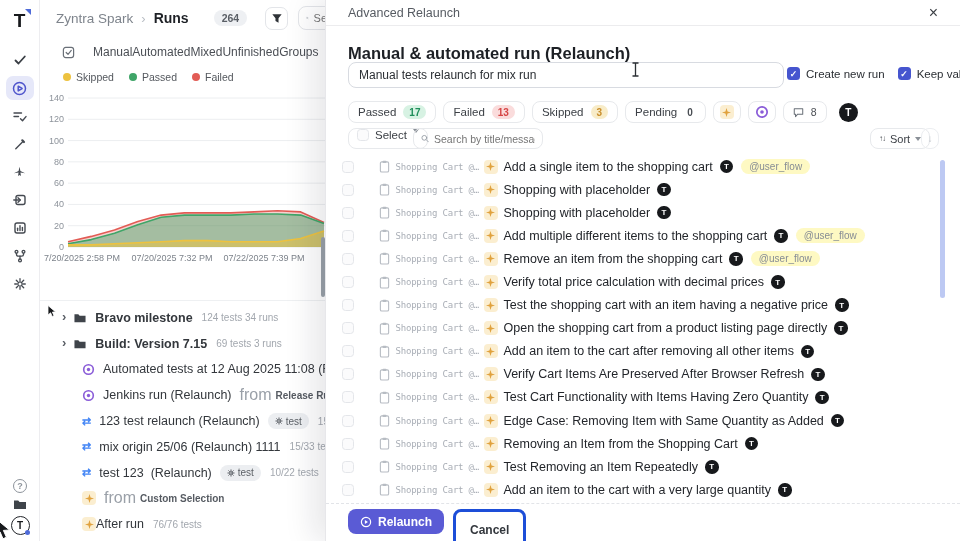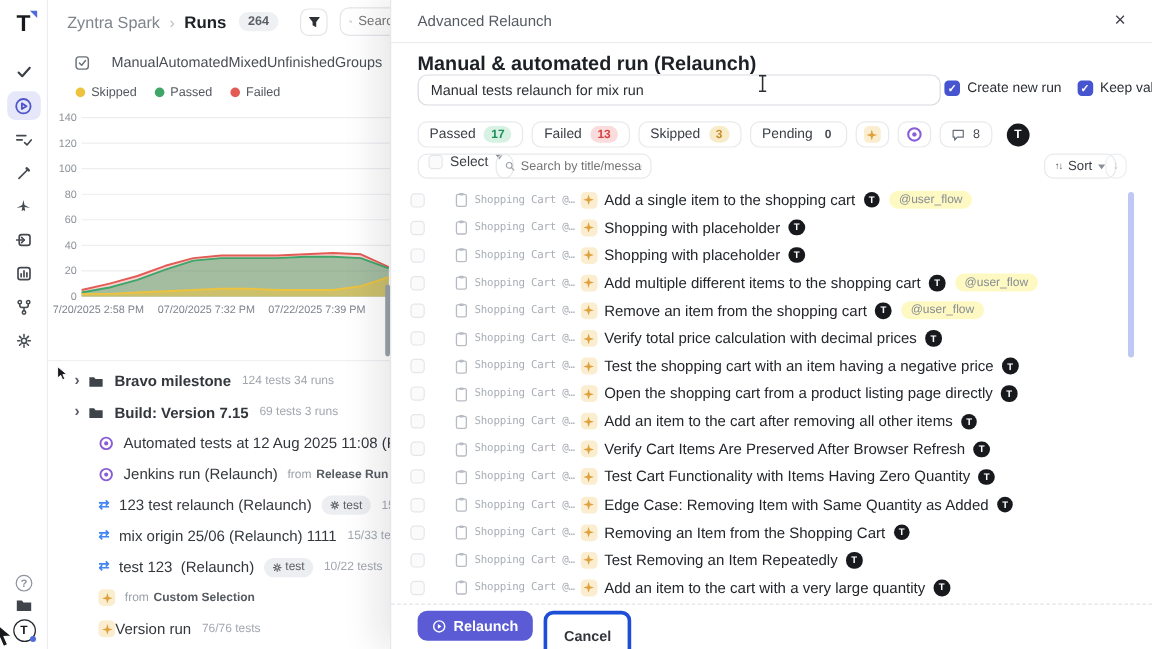--- a/index.html
+++ b/index.html
@@ -18,21 +18,21 @@
   .help-badge{width:14px;height:14px;border-radius:50%;border:1.3px solid #8d939b;color:#8d939b;font-size:9px;font-weight:700;display:flex;align-items:center;justify-content:center}
   .side-avatar{width:19px;height:19px;border-radius:50%;border:1.5px solid #23262b;display:flex;align-items:center;justify-content:center;position:relative;font-size:10px;font-weight:800;color:#17191c}
   .side-avatar i{position:absolute;right:-1px;bottom:-1px;width:5px;height:5px;border-radius:50%;background:#4f6bd8}
 
   
   .page{position:absolute;left:40px;top:0;width:920px;height:541px;background:#fff}
   .topbar{position:absolute;left:0;top:0;height:36px;display:flex;align-items:center;padding-left:16px;gap:6px}
   .crumb-project{font-size:13.5px;color:#7e848c}
   .crumb-sep{font-size:13px;color:#b8bdc4;margin:0 2px}
   .crumb-section{font-size:14px;font-weight:700;color:#1e2126}
-  .count-badge{background:#eef0f3;border-radius:10px;padding:2px 8px;font-size:10.5px;font-weight:700;color:#5a5f66;margin-left:4px}
+  .count-badge{background:#eef0f3;border-radius:10px;padding:2px 8px;font-size:10.5px;font-weight:700;color:#5a5f66;margin-left:19px}
   .filter-btn{width:23px;height:23px;border:1px solid #e3e5e9;border-radius:7px;background:#fff;display:flex;align-items:center;justify-content:center;margin-left:12px;cursor:pointer}
   .top-search{display:flex;align-items:center;gap:5px;border:1px solid #e3e5e9;border-radius:8px;height:24px;padding:0 7px;margin-left:4px;width:88px;background:#fff}
   .top-search input{border:none;outline:none;width:52px;font-size:11px;color:#6c727a;background:transparent}
   .clear-x{font-size:13px;color:#5a5f66;cursor:pointer;line-height:1}
 
   .tabs{position:absolute;left:0;top:40px;height:24px;display:flex;align-items:center;gap:18px;padding-left:22px}
   .tab{font-size:12px;color:#4b4f55;cursor:pointer;white-space:nowrap}
 
   .legend{position:absolute;left:23px;top:71px;display:flex;align-items:center;gap:15px}
   .lg-item{display:flex;align-items:center;gap:5px;font-size:10.5px;color:#54585e;cursor:pointer}
@@ -47,33 +47,33 @@
   .tree-row .folder-ic{display:none;margin-right:8px}
   .tree-row.kind-folder .chev,.tree-row.kind-folder .folder-ic{display:inline-flex}
   .tree-row .st{display:none}
   .tree-row .tp-ic{display:none;margin-right:8px}
   .tree-row.kind-run .st{display:flex;margin-right:7px}
   .tree-row.type-automated .tp-automated{display:flex}
   .tree-row.type-mixed .tp-mixed{display:flex}
   .tree-row.type-manual .tp-manual{display:flex}
   .t-label{font-size:12.5px;color:#33373c;white-space:pre}
   .kind-folder .t-label{font-weight:600}
-  .t-from{font-size:10px;color:#9aa0a8;margin-left:8px}
+  .t-from{font-size:16px;color:#9aa0a8;margin-left:8px}
   .t-fromb{font-size:10px;font-weight:700;color:#565b62;margin-left:4px}
   .t-badge{display:inline-flex;align-items:center;gap:3px;background:#eceef1;border-radius:9px;padding:2.5px 7px;font-size:10px;color:#5c6167;margin-left:8px}
   .t-meta{font-size:10px;color:#a2a7ae;margin-left:9px}
 
   
   .st{width:13px;height:13px;border-radius:50%;align-items:center;justify-content:center;display:flex;flex:none;color:#fff;font-weight:700}
 
   .mixed-glyph{font-size:11px;font-weight:700;color:#4285f5;line-height:1}
 
   
   .modal{position:absolute;left:325px;top:0;width:635px;height:541px;background:#fff;border-left:1px solid #e7e7ea;box-shadow:-12px 0 28px rgba(15,15,35,.10);z-index:10}
-  .m-header{position:absolute;left:0;top:0;width:100%;height:36px;border-bottom:1px solid #ececee;display:flex;align-items:center;justify-content:space-between;padding:0 22px}
+  .m-header{position:absolute;left:0;top:0;width:100%;height:26px;border-bottom:1px solid #ececee;display:flex;align-items:center;justify-content:space-between;padding:0 22px}
   .m-header-title{font-size:12.5px;color:#565b62}
   .m-close{font-size:16px;color:#3b3f45;cursor:pointer;line-height:1}
   .m-heading{position:absolute;left:22px;top:44px;font-size:16.5px;font-weight:700;color:#1d2025}
   .run-input{position:absolute;left:22px;top:62px;width:436px;height:26px;border:1px solid #d8dbe1;border-radius:8px;font-size:12px;color:#2b2f34;padding:0 10px;outline:none;font-family:"Liberation Sans",sans-serif}
   .opt-row{position:absolute;left:461px;top:67px;display:flex;align-items:center;gap:13px}
   .opt{display:flex;align-items:center;gap:6px;font-size:11.5px;color:#2b2f34;white-space:nowrap;cursor:pointer}
   .cb-on{width:13px;height:13px;border-radius:3.5px;background:#4655cf;color:#fff;font-size:9px;font-weight:700;display:flex;align-items:center;justify-content:center;flex:none}
   .cb-on::after{content:"✓"}
 
   .chips-row{position:absolute;left:22px;top:101px;display:flex;align-items:center;gap:7px}
@@ -413,21 +413,21 @@
       </div>
       <div class="tree-row status-none type-manual kind-run">
 
         <span class="st"></span>
 
         <span class="tp-ic tp-manual spark-chip" style="margin-right:0">
           <svg width="9" height="9" viewBox="0 0 12 12">
             <path d="M6 0 L7.4 4.6 L12 6 L7.4 7.4 L6 12 L4.6 7.4 L0 6 L4.6 4.6 Z" fill="#e0a23e"></path>
           </svg>
         </span>
-        <span class="t-label">Version run</span>
+        <span class="t-label">After run</span>
 
         <span class="t-meta">76/76 tests</span>
       </div>
     </div>
 
   <div class="page-scrollbar"></div>
 </main>
 
 <section class="modal">
   <header class="m-header">

